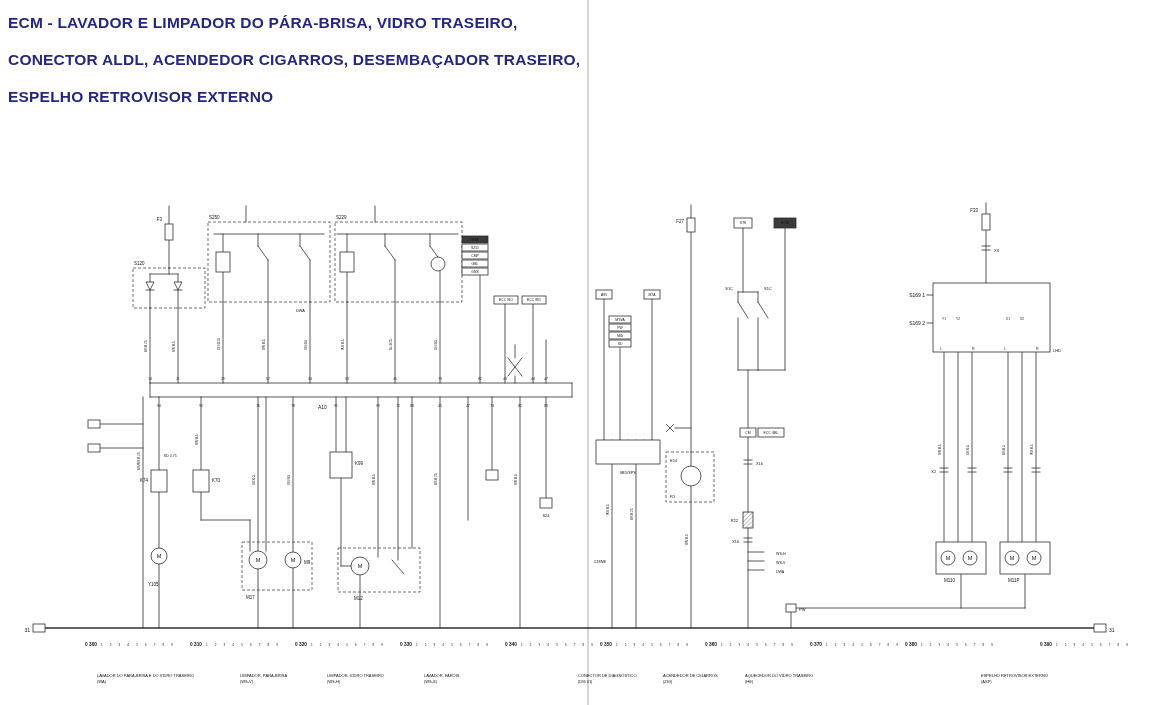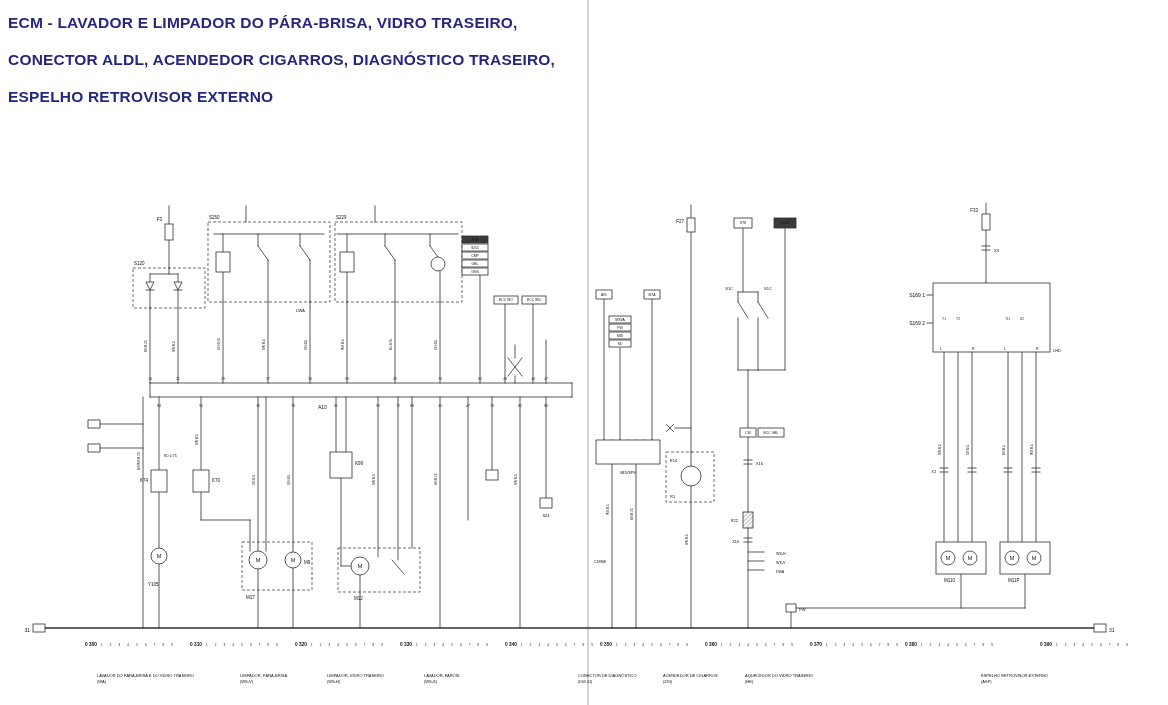--- a/index.html
+++ b/index.html
@@ -17,21 +17,21 @@
   .divider{stroke:#c9c9c9;stroke-width:1.5}
   .hatchrect{stroke:#2f2f2f;stroke-width:.8}
 </style>
 </head>
 <body>
 
 <div class="page">
 
   <header class="title" style="color: rgb(38, 38, 126);">
     <div class="title-line">ECM - LAVADOR E LIMPADOR DO PÁRA-BRISA, VIDRO TRASEIRO,</div>
-    <div class="title-line">CONECTOR ALDL, ACENDEDOR CIGARROS, DIAGNÓSTICO TRASEIRO,</div>
+    <div class="title-line">CONECTOR ALDL, ACENDEDOR CIGARROS, DESEMBAÇADOR TRASEIRO,</div>
     <div class="title-line">ESPELHO RETROVISOR EXTERNO</div>
   </header>
 
   <svg class="schematic" id="schematic" viewBox="0 0 1168 705">
     <defs>
       <pattern id="hatch" width="3" height="3" patternUnits="userSpaceOnUse" patternTransform="rotate(45)">
         <line x1="0" y1="0" x2="0" y2="3" stroke="#444" stroke-width="0.7"></line>
       </pattern>
     </defs>
     <line class="divider" x1="588" y1="0" x2="588" y2="705"></line>

